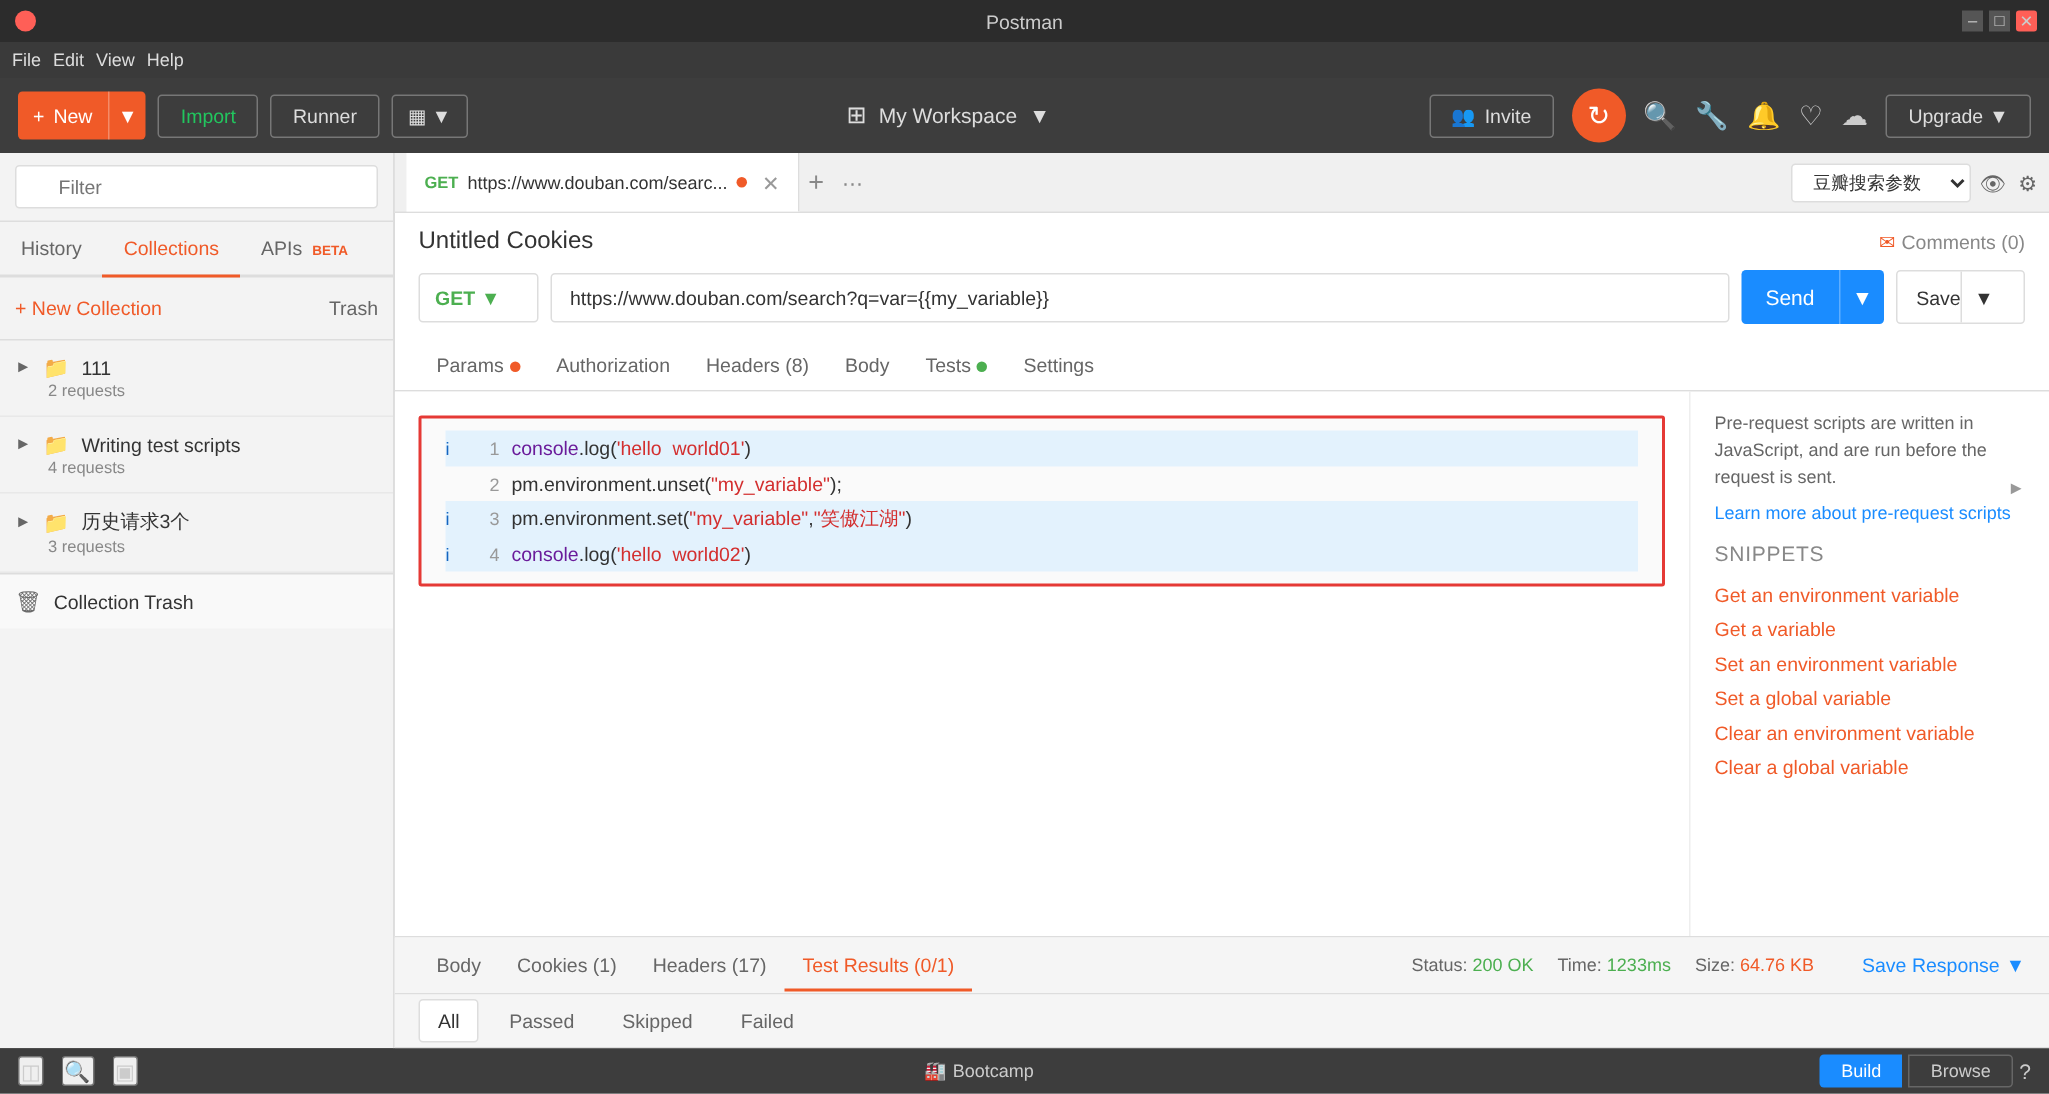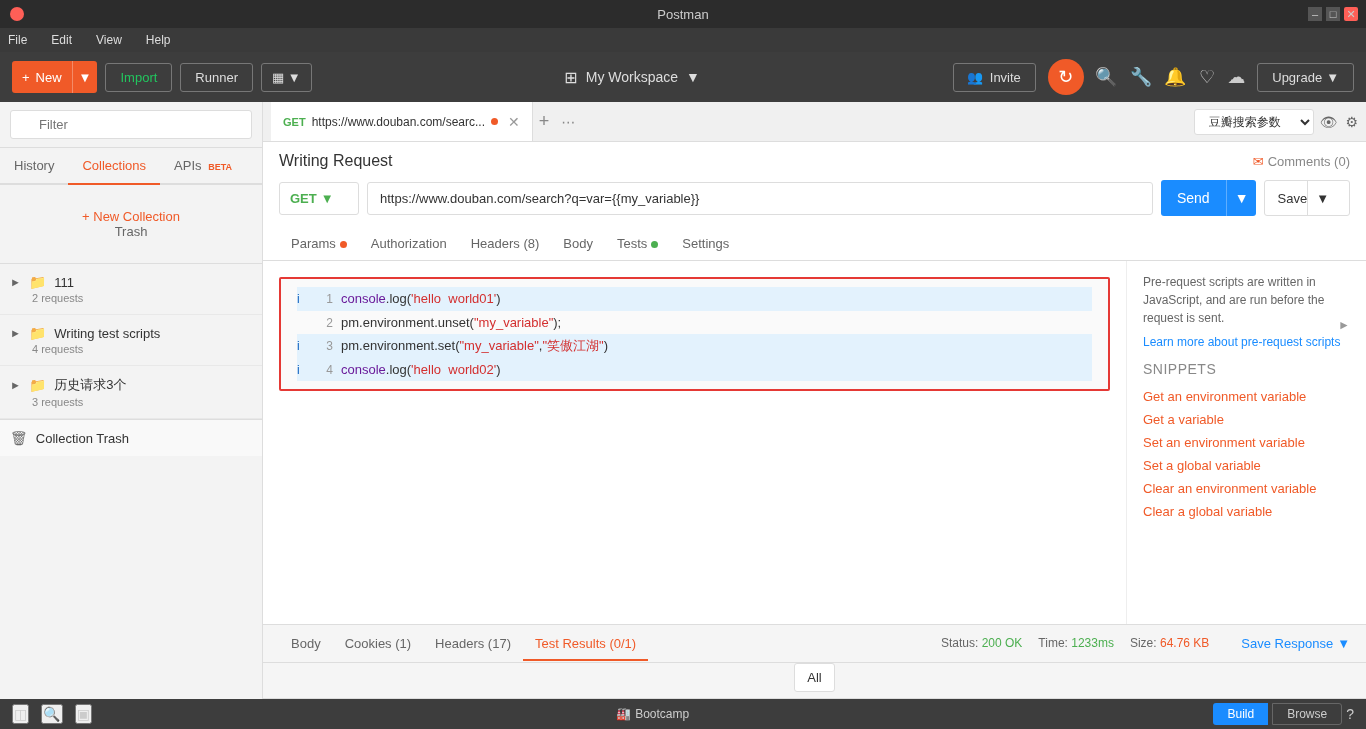--- a/index.html
+++ b/index.html
@@ -20,21 +20,21 @@
     .titlebar-close { background: #ff5f57; border-radius: 2px; }
     .window-dot { position: absolute; left: 10px; width: 14px; height: 14px; background: #ff5f57; border-radius: 50%; }
 
     
     .menubar {
       height: 24px;
       background: #3a3a3a;
       display: flex;
       align-items: center;
       padding: 0 8px;
-      gap: 24px;
+      gap: 8px;
     }
     .menubar-item { color: #ddd; font-size: 12px; cursor: pointer; }
 
     
     .app-body { display: flex; flex-direction: column; height: calc(729px - 52px); }
 
     
     .toolbar {
       height: 50px;
       background: #3d3d3d;
@@ -144,23 +144,22 @@
       cursor: pointer;
       border-bottom: 2px solid transparent;
       margin-bottom: -2px;
     }
     .sidebar-tab.active { color: #f05a28; border-bottom-color: #f05a28; font-weight: 500; }
 
     .sidebar-actions {
       display: flex;
       align-items: center;
       justify-content: space-between;
-      padding: 24px 10px;
+      padding: 13px 10px;
       border-bottom: 1px solid #ddd;
-      flex-direction: column;
     }
     .btn-new-collection {
       background: none; border: none; color: #f05a28; font-size: 13px; cursor: pointer;
       display: flex; align-items: center; gap: 4px;
     }
     .btn-trash { background: none; border: none; color: #666; font-size: 13px; cursor: pointer; }
 
     .collection-list { flex: 1; overflow-y: auto; }
     .collection-item {
       padding: 10px 10px;
@@ -349,21 +348,20 @@
     .stat-value-size { color: #f05a28; }
     .save-response-btn { color: #1a8cff; font-size: 13px; cursor: pointer; display: flex; align-items: center; gap: 4px; margin-left: 16px; font-weight: 500; }
 
     .response-subtabs {
       display: flex; align-items: center;
       padding: 0 16px;
       background: #f5f5f5;
       border-bottom: 1px solid #ddd;
       height: 36px;
       gap: 8px;
-      flex-direction: column;
     }
     .resp-sub-tab {
       padding: 6px 12px; font-size: 13px; color: #666; cursor: pointer;
       border-radius: 3px;
     }
     .resp-sub-tab.active { background: white; color: #333; border: 1px solid #ddd; }
 
     
     .bottom-bar {
       height: 30px;
@@ -525,21 +523,21 @@
             <option value="豆瓣搜索参数">豆瓣搜索参数</option>
           </select>
           <div class="env-icons">
             <button class="env-icon-btn">👁</button>
             <button class="env-icon-btn">⚙</button>
           </div>
         </div>
       </div>
 
       <div class="request-title-bar">
-        <span class="request-name">Writing Request</span>
+        <span class="request-name">Untitled Cookies</span>
         <div class="comments-link">
           <span class="comments-icon">✉</span>
           <span>Comments (0)</span>
         </div>
       </div>
 
       <div class="url-bar">
         <button class="method-selector">
           <span>GET</span>
           <span>▼</span>

